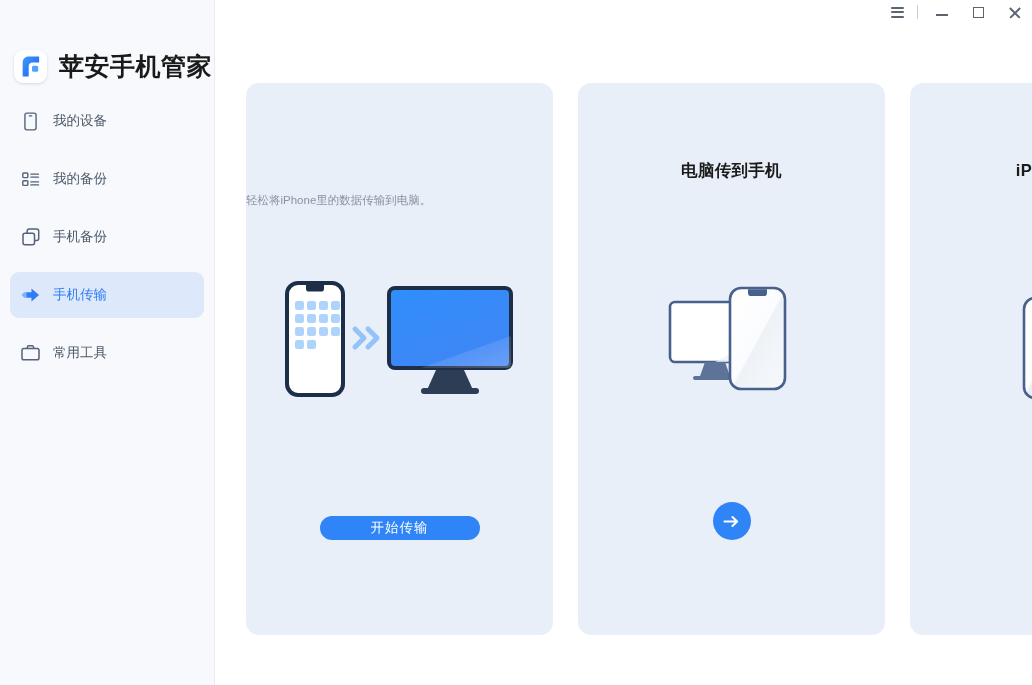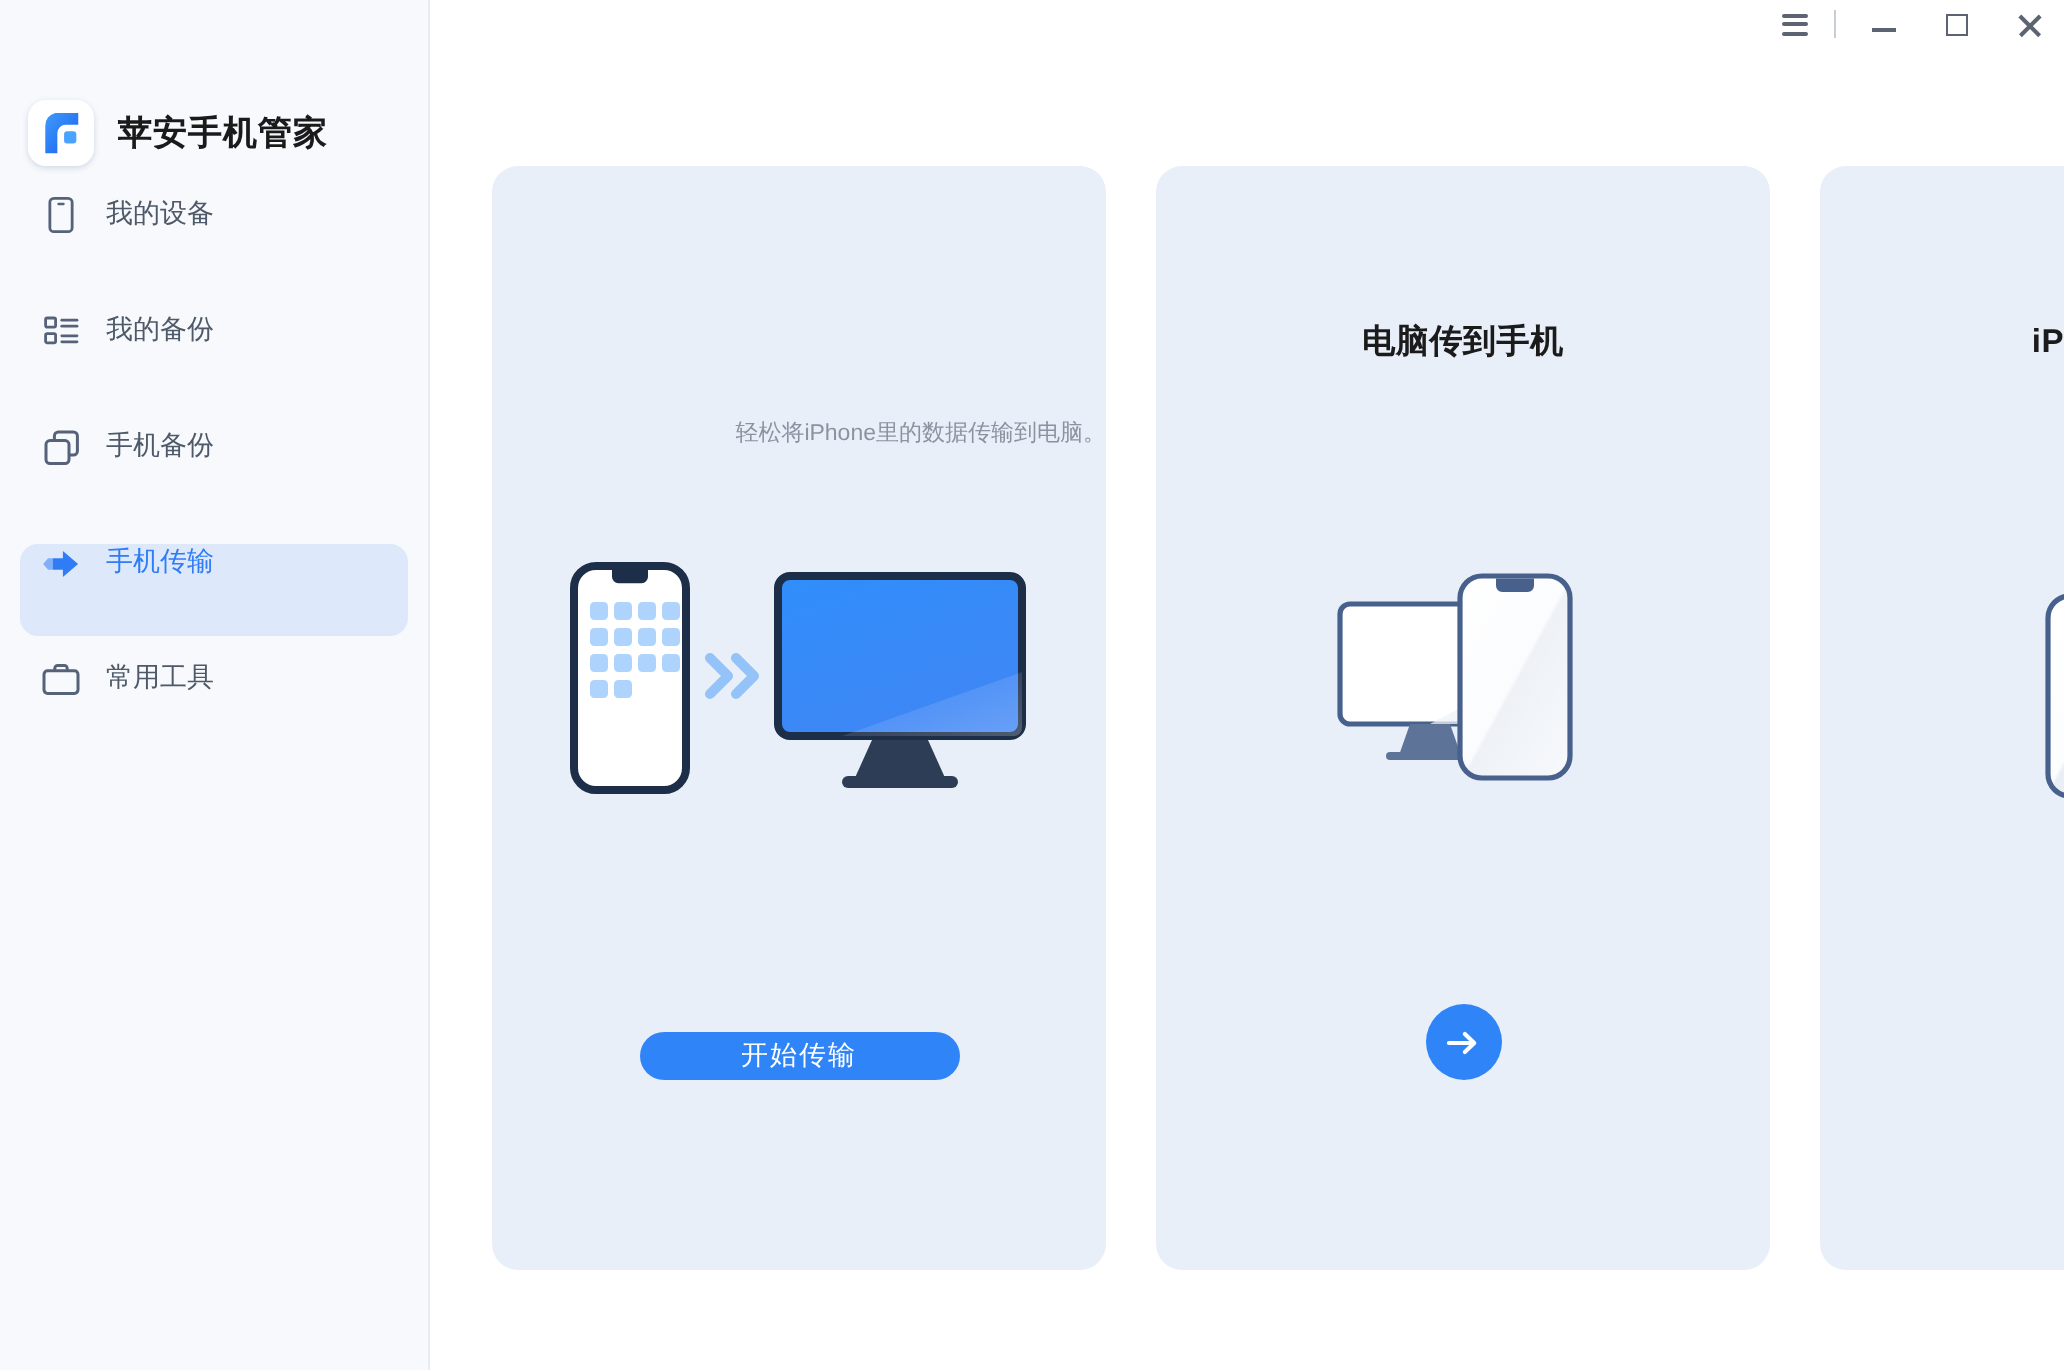--- a/index.html
+++ b/index.html
@@ -80,29 +80,30 @@
   }
   .brand-logo {
     width: 33px; height: 33px;
     border-radius: 9px;
     background: #ffffff;
     box-shadow: 0 1px 3px rgba(40,70,130,0.18);
     display: flex; align-items: center; justify-content: center;
     flex: 0 0 auto;
   }
   .brand-name {
-    font-size: 17px;
+    font-size: 25px;
     font-weight: bold;
     color: #1a1a1a;
     letter-spacing: 0.5px;
     white-space: nowrap;
   }
   .nav { margin-top: 4px; padding: 0 10px; }
   .nav-item {
     display: flex;
+    align-items: center;
     gap: 13px;
     height: 46px;
     padding: 0 11px;
     border-radius: 9px;
     margin-bottom: 12px;
     cursor: default;
     color: #4e5969;
     font-size: 13.5px;
   }
   .nav-item .nav-ico {
@@ -151,24 +152,23 @@
     top: 77px; left: 0; right: 0;
     text-align: center;
     font-size: 16.5px;
     font-weight: bold;
     color: #1b1b1b;
     letter-spacing: 0.3px;
   }
   .card-sub {
     position: absolute;
     top: 110px; left: 0; right: 0;
-    text-align: right;
+    text-align: left;
     font-size: 11.5px;
     color: #8b93a1;
-    margin-top: 16px;
   }
   .card-art {
     position: absolute;
     top: 175px; left: 0; right: 0;
     height: 160px;
     display: flex;
     align-items: center;
     justify-content: center;
   }
   .card-cta {

